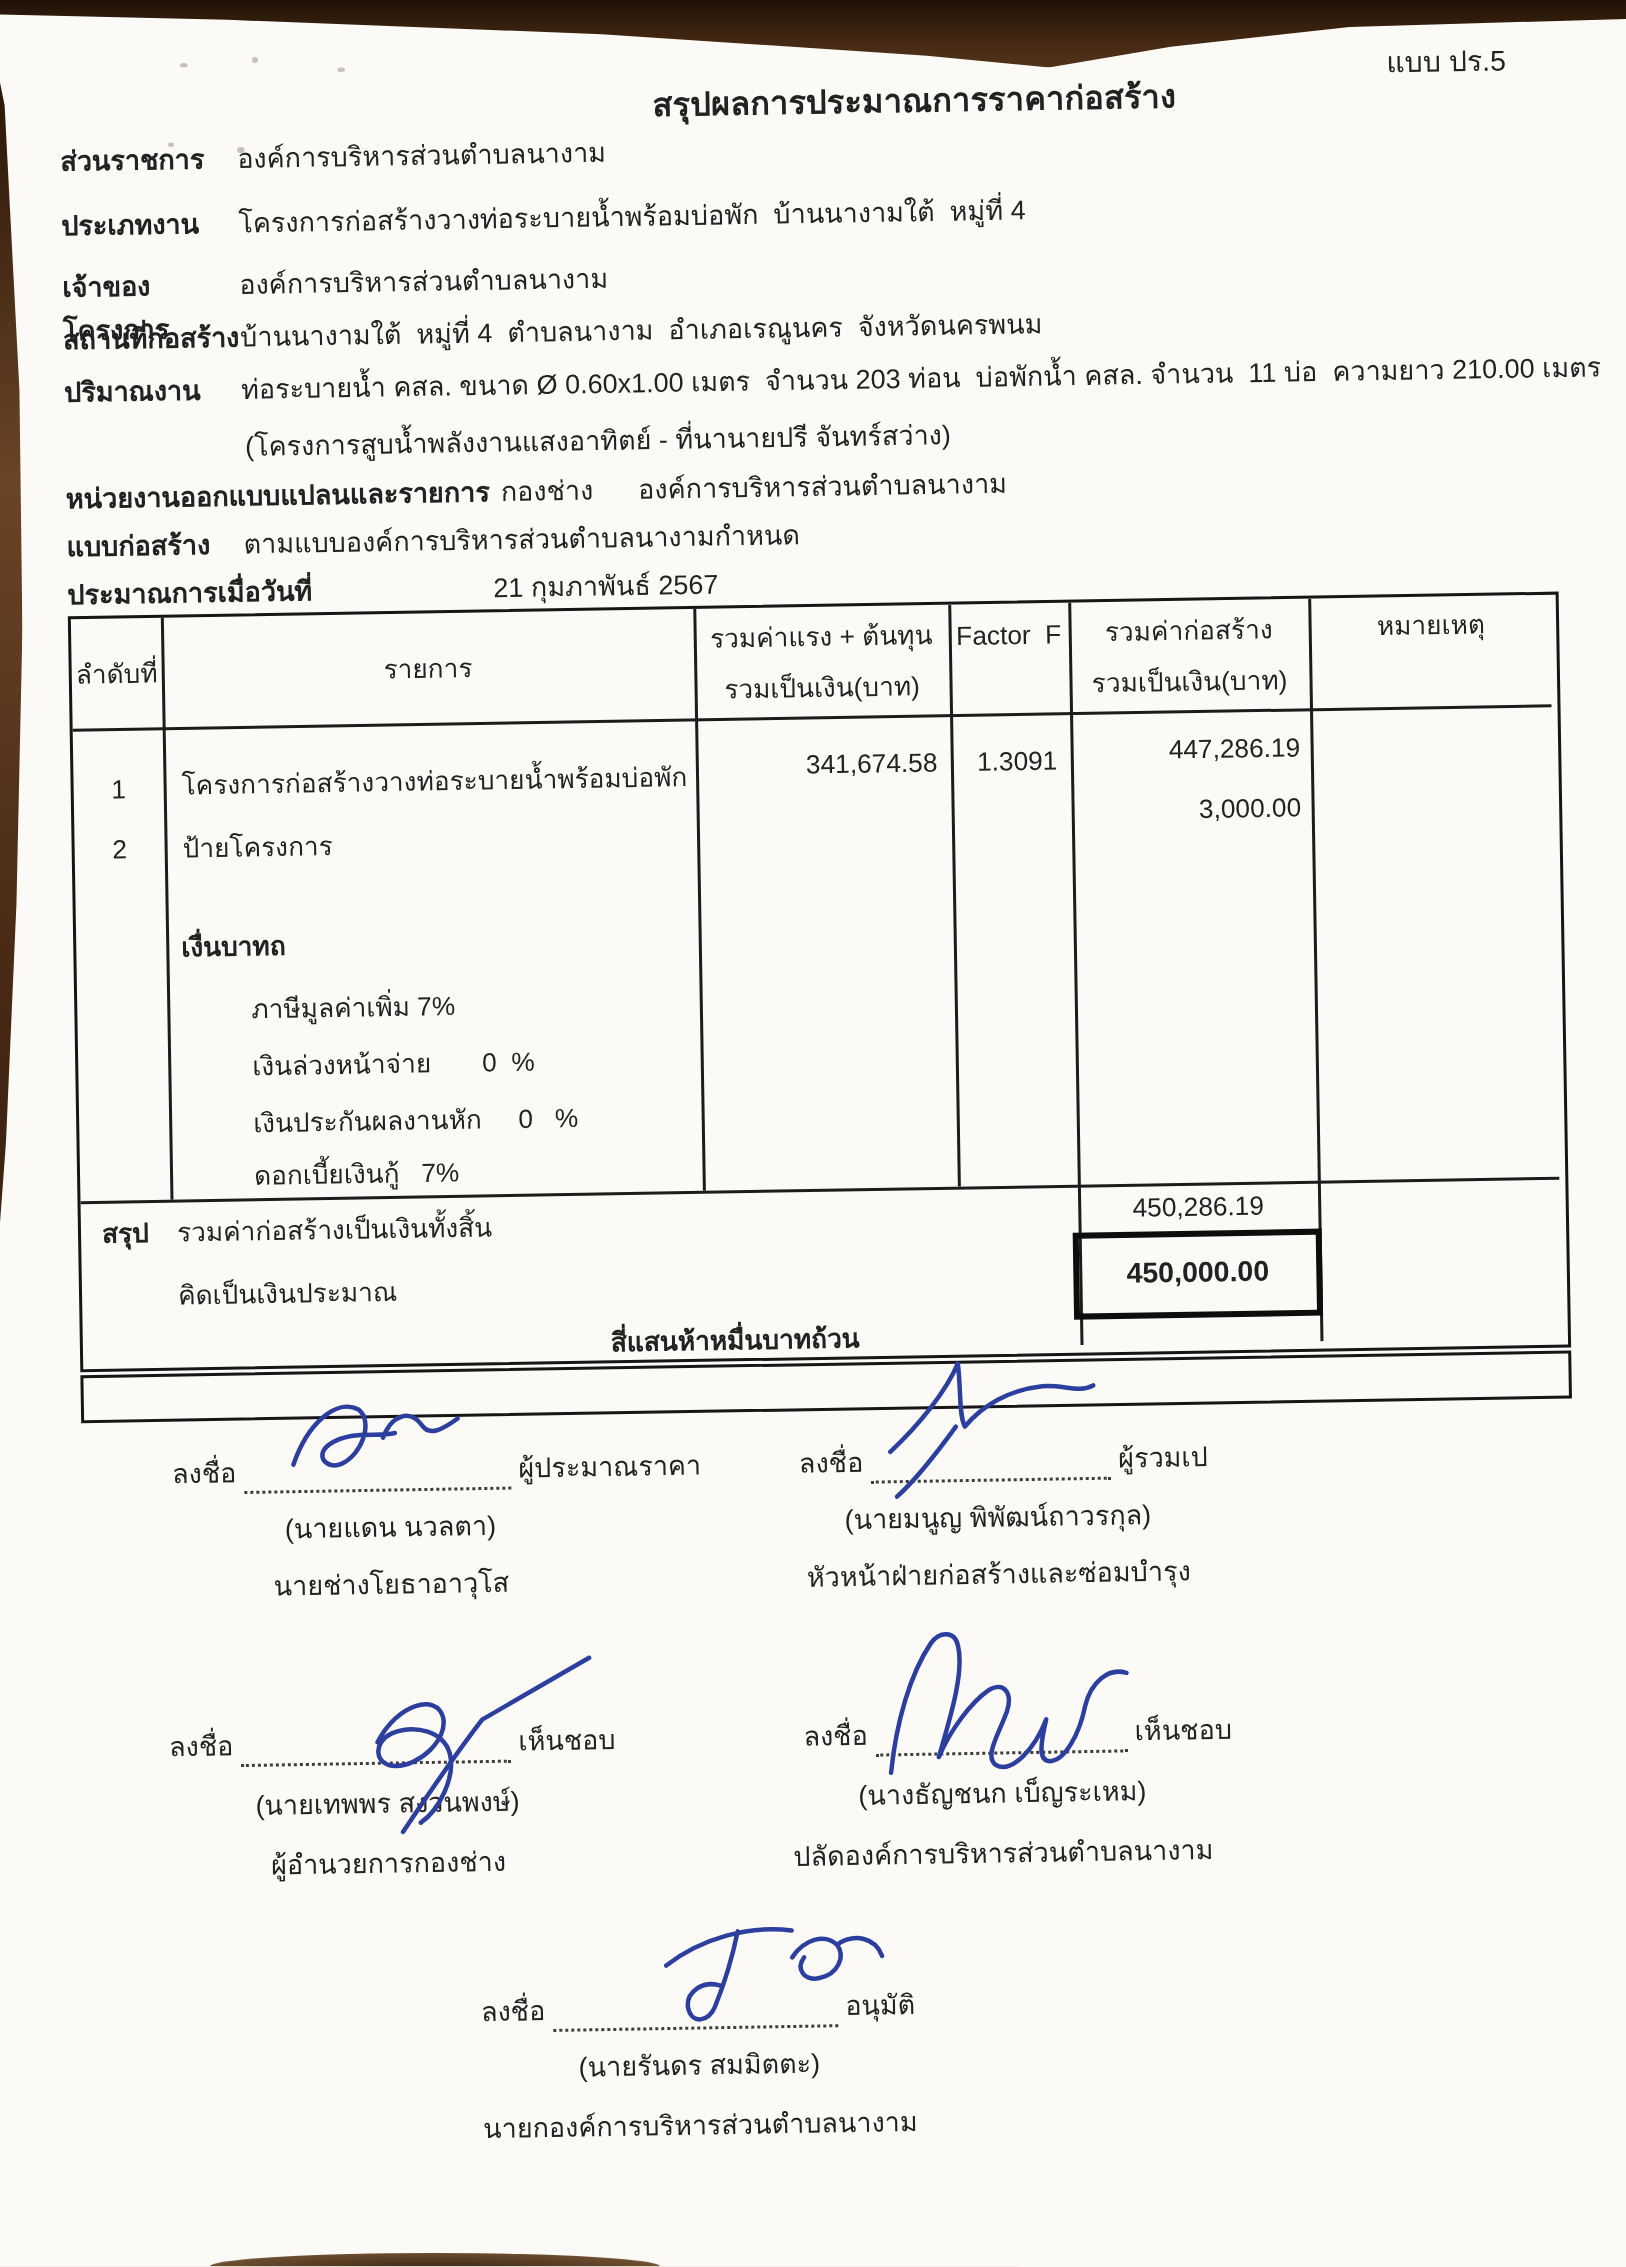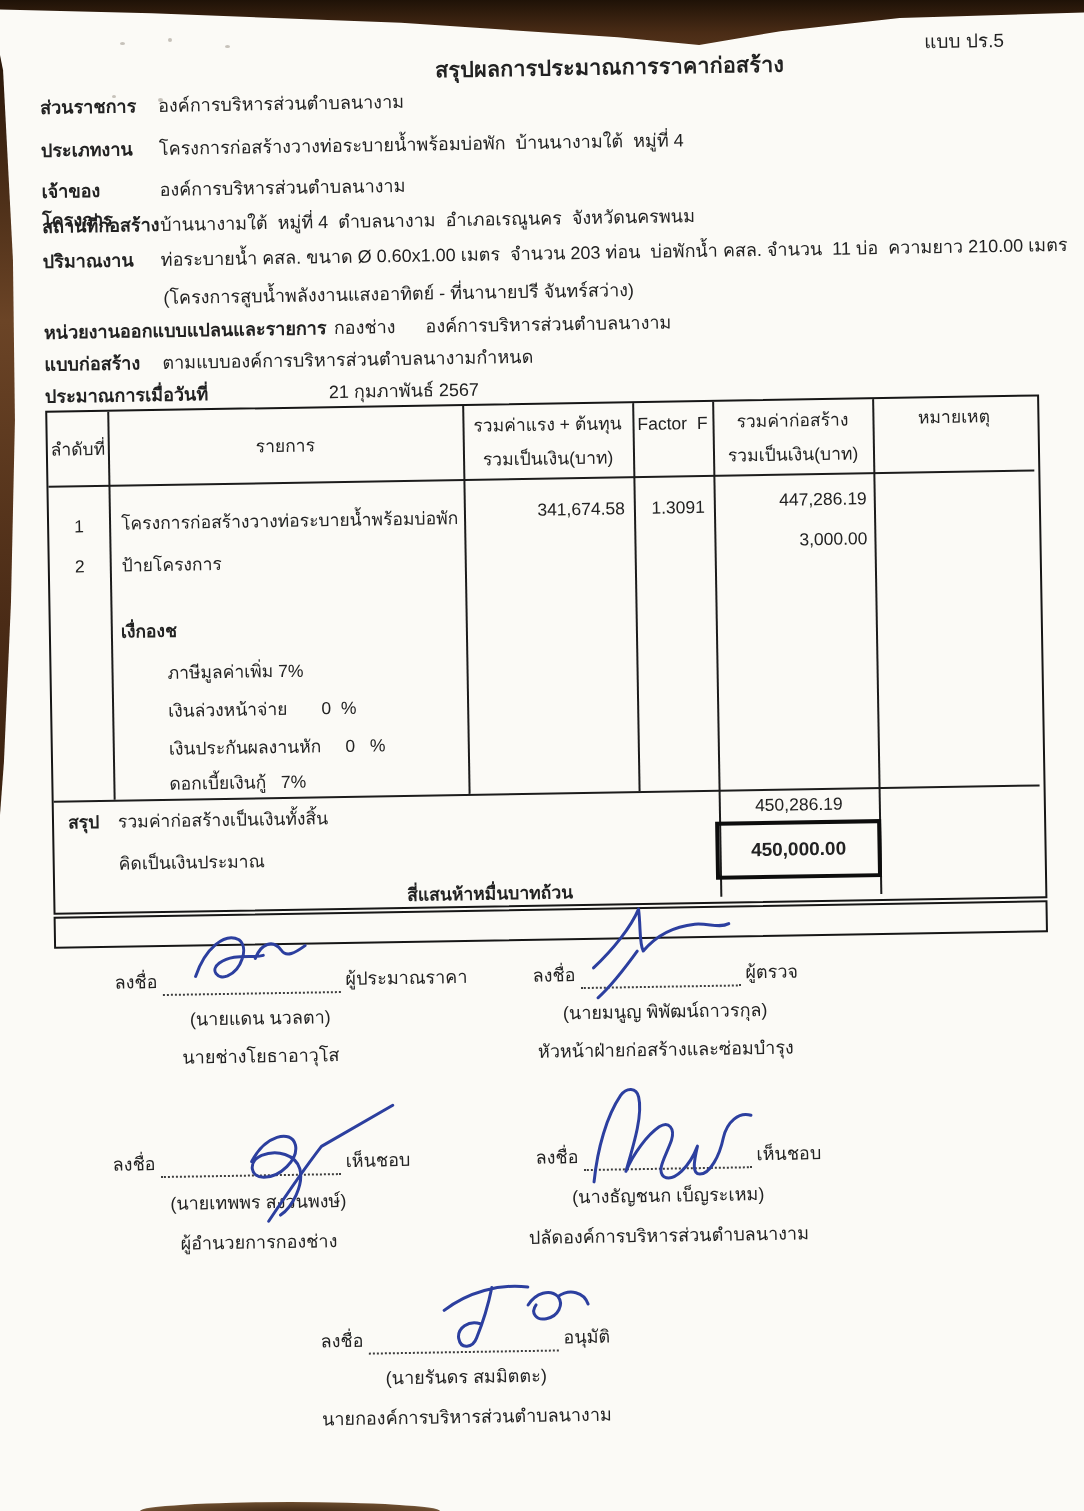--- a/index.html
+++ b/index.html
@@ -131,21 +131,21 @@
       <div class="cell" style="left:0;top:102px;width:60px;height:24px;">1</div>
       <div class="abs" style="left:72px;top:98px;">โครงการก่อสร้างวางท่อระบายน้ำพร้อมบ่อพัก</div>
       <div class="num" style="left:420px;top:95px;width:156px;">341,674.58</div>
       <div class="num" style="left:588px;top:95px;width:68px;">1.3091</div>
       <div class="num" style="left:668px;top:89px;width:150px;">447,286.19</div>
 
       <div class="cell" style="left:0;top:142px;width:60px;height:24px;">2</div>
       <div class="abs" style="left:72px;top:140px;">ป้ายโครงการ</div>
       <div class="num" style="left:668px;top:129px;width:150px;">3,000.00</div>
 
-      <div class="abs b" style="left:70px;top:206px;">เงื่กองช</div>
+      <div class="abs b" style="left:70px;top:206px;">เงื่นบาทถ</div>
       <div class="abs pre" style="left:116px;top:248px;">ภาษีมูลค่าเพิ่ม 7%</div>
       <div class="abs pre" style="left:116px;top:286px;">เงินล่วงหน้าจ่าย       0  %</div>
       <div class="abs pre" style="left:116px;top:324px;">เงินประกันผลงานหัก     0   %</div>
       <div class="abs pre" style="left:116px;top:359px;">ดอกเบี้ยเงินกู้   7%</div>
 
       <div class="abs b" style="left:14px;top:396px;">สรุป</div>
       <div class="abs" style="left:64px;top:396px;">รวมค่าก่อสร้างเป็นเงินทั้งสิ้น</div>
       <div class="cell" style="left:665px;top:392px;width:160px;height:24px;">450,286.19</div>
       <div class="abs" style="left:64px;top:438px;">คิดเป็นเงินประมาณ</div>
       <div class="round-box" style="left:661px;">
@@ -156,21 +156,21 @@
     <div class="strip"></div>
 
     <div class="sigrow" style="left:110px;top:968px;">
       <span>ลงชื่อ</span>
       <span class="dots" style="width:178px;"></span>
       <span>ผู้ประมาณราคา</span>
     </div>
     <div class="sigrow" style="left:528px;top:968px;">
       <span>ลงชื่อ</span>
       <span class="dots" style="width:160px;"></span>
-      <span>ผู้ตรวจ</span>
+      <span>ผู้รวมเป</span>
     </div>
     <div class="cname" style="left:120px;top:1006px;width:270px;">(นายแดน  นวลตา)</div>
     <div class="cname" style="left:525px;top:1006px;width:270px;">(นายมนูญ  พิพัฒน์ถาวรกุล)</div>
     <div class="cname" style="left:120px;top:1044px;width:270px;">นายช่างโยธาอาวุโส</div>
     <div class="cname" style="left:495px;top:1044px;width:330px;">หัวหน้าฝ่ายก่อสร้างและซ่อมบำรุง</div>
 
     <div class="sigrow" style="left:105px;top:1150px;">
       <span>ลงชื่อ</span>
       <span class="dots" style="width:180px;"></span>
       <span>เห็นชอบ</span>

